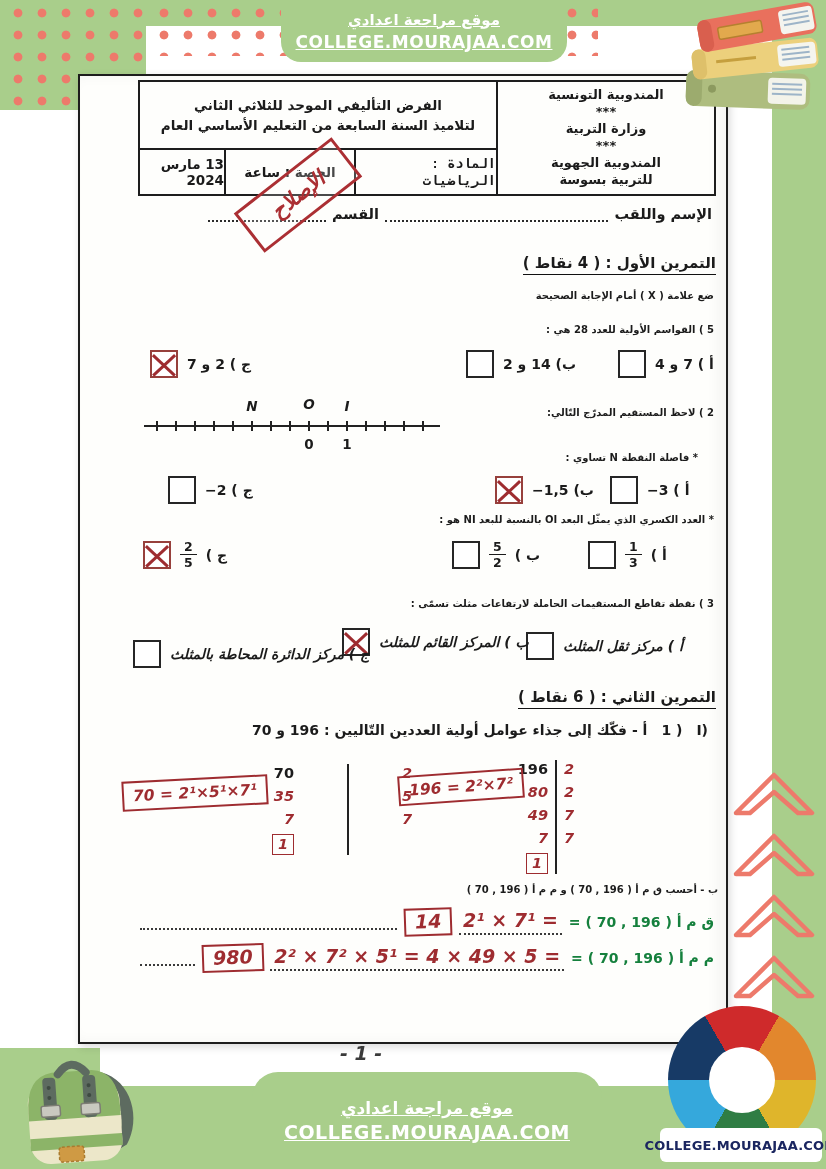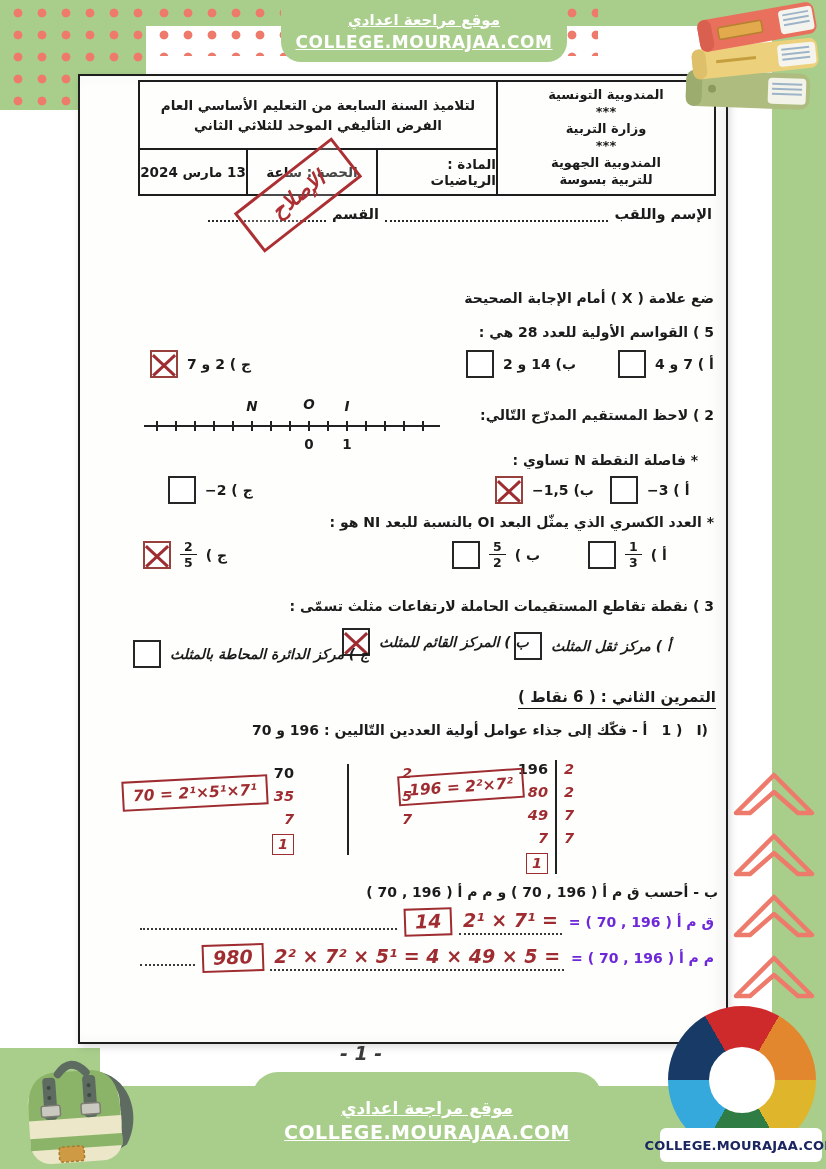--- a/index.html
+++ b/index.html
@@ -33,46 +33,46 @@
   #chevrons{left:729px;top:766px;width:90px;height:252px;z-index:2;}
   #backpack{left:8px;top:1046px;width:138px;height:123px;}
   .donut{position:absolute;left:668px;top:1006px;width:148px;height:148px;border-radius:50%;z-index:4;
     background:conic-gradient(from -30deg,#cf2a2b 0 60deg,#e2872d 0 120deg,#dfb52b 0 180deg,#2f7d44 0 240deg,#35a8dc 0 300deg,#173a66 0 360deg);}
   .donut::after{content:"";position:absolute;inset:41px;background:#fff;border-radius:50%;}
   .badge{position:absolute;left:660px;top:1128px;width:162px;height:34px;background:#fff;border-radius:6px;display:flex;align-items:center;justify-content:center;z-index:5;font-weight:700;font-size:13px;color:#1b2660;letter-spacing:.2px;}
 
   
   .doc{position:absolute;left:78px;top:74px;width:646px;height:966px;background:#fefefc;border:2.5px solid #1d1d1d;direction:rtl;color:#1b1b1b;z-index:2;
        box-shadow:inset -8px 0 14px rgba(0,0,0,.045),2px 3px 8px rgba(0,0,0,.15);}
-  .print{color:#6d28d9;}
+  .print{color:#15803d;}
   .hand{color:#9e2c30;font-style:italic;font-weight:700;}
 
   
   .htable{position:absolute;right:10px;top:4px;width:574px;height:112px;display:flex;direction:rtl;border:2px solid #1d1d1d;font-weight:700;}
   .auth{width:216px;border-left:2px solid #1d1d1d;display:flex;flex-direction:column;justify-content:center;text-align:center;font-size:13px;line-height:1.3;}
   .tleft{flex:1;display:flex;flex-direction:column;}
   .ttitle{height:66px;border-bottom:2px solid #1d1d1d;display:flex;flex-direction:column;justify-content:center;text-align:center;font-size:13.5px;line-height:1.5;}
   .trow{flex:1;display:flex;direction:rtl;}
   .tcell{display:flex;align-items:center;justify-content:center;font-size:13.5px;}
-  .c-subject{width:118px;}
+  .c-subject{width:140px;font-family:Liberation Mono, monospace;}
   .c-session{width:128px;border-right:2px solid #1d1d1d;border-left:2px solid #1d1d1d;}
   .c-date{flex:1;}
 
   
   .nameline{position:absolute;top:130px;right:14px;left:128px;display:flex;direction:rtl;align-items:flex-end;font-weight:700;font-size:14.5px;}
   .dotfill{border-bottom:2px dotted #2a2a2a;height:12px;}
   .df-long{flex:1;margin:0 6px;}
   .df-short{flex:0 0 118px;margin-right:6px;}
   .stamp{position:absolute;left:156px;top:94px;width:118px;height:44px;border:3px solid #ab2f33;color:#ab2f33;transform:rotate(-38deg);display:flex;align-items:center;justify-content:center;font-size:21px;font-weight:700;font-style:italic;z-index:4;background:rgba(255,255,255,.2);}
 
   
   .ex-title{position:absolute;font-weight:700;font-size:15px;border-bottom:1.7px solid #111;padding-bottom:2px;}
   #ex1-title{right:10px;top:178px;}
   #ex2-title{right:10px;top:612px;}
-  .qtext{position:absolute;font-size:14px;font-weight:600;}
+  .qtext{position:absolute;font-size:10px;font-weight:600;}
   #instruction{right:12px;top:214px;}
   #q1-text{right:12px;top:248px;}
   #q2-text{right:12px;top:331px;}
   #sub1-text{right:28px;top:376px;}
   #sub2-text{right:12px;top:438px;}
   #q3-text{right:12px;top:522px;}
   #q1b-text{right:8px;top:808px;}
 
   
   .opt{position:absolute;display:flex;align-items:center;gap:9px;font-size:14px;font-weight:600;}
@@ -80,21 +80,21 @@
   .cb.redbox{border-color:#97403c;}
   .cb.checked::before,.cb.checked::after{content:"";position:absolute;left:-3px;right:-3px;top:50%;height:2.6px;background:#9e2c30;}
   .cb.checked::before{transform:rotate(43deg);}
   .cb.checked::after{transform:rotate(-43deg);}
   .frac{display:inline-flex;flex-direction:column;align-items:center;line-height:1.05;font-size:12.5px;font-weight:700;}
   .frac .fnum{border-bottom:1.6px solid #1b1b1b;padding:0 4px 1px;}
   .frac .fden{padding-top:1px;}
   #o-q1a{left:538px;top:274px;} #o-q1b{left:386px;top:274px;} #o-q1c{left:70px;top:274px;}
   #o-s1a{left:530px;top:400px;} #o-s1b{left:415px;top:400px;} #o-s1c{left:70px;top:400px;margin-left:18px;}
   #o-s2a{left:508px;top:464px;} #o-s2b{left:372px;top:464px;} #o-s2c{left:63px;top:464px;}
-  #o-q3a{left:434px;top:556px;} #o-q3b{left:262px;top:552px;} #o-q3c{left:53px;top:564px;}
+  #o-q3a{left:446px;top:556px;} #o-q3b{left:262px;top:552px;} #o-q3c{left:53px;top:564px;}
   #o-q3a,#o-q3b,#o-q3c{font-size:14px;font-style:italic;}
 
   
   .numline{position:absolute;left:62px;top:320px;width:300px;height:58px;direction:ltr;}
   .numline svg{position:absolute;left:0;top:22px;}
   .nl-lab{position:absolute;width:16px;text-align:center;font-size:13.5px;font-style:italic;font-weight:600;}
   .nl-num{position:absolute;width:14px;text-align:center;font-size:13.5px;font-weight:700;}
   #nl-N{left:102px;top:2px;} #nl-O{left:159px;top:0px;} #nl-I{left:197px;top:2px;}
   #nl-0{left:160px;top:40px;} #nl-1{left:198px;top:40px;}
 
@@ -202,39 +202,40 @@
       <div class="auth">
         <div>المندوبية التونسية</div>
         <div>***</div>
         <div>وزارة التربية</div>
         <div>***</div>
         <div>المندوبية الجهوية</div>
         <div>للتربية بسوسة</div>
       </div>
       <div class="tleft">
         <div class="ttitle">
+          <div>الفرض التأليفي الموحد للثلاثي الثاني</div>
           <div>لتلاميذ السنة السابعة من التعليم الأساسي العام</div>
-          <div>الفرض التأليفي الموحد للثلاثي الثاني</div>
         </div>
         <div class="trow">
           <div class="tcell c-subject">المادة : الرياضيات</div>
           <div class="tcell c-session">الحصة : ساعة</div>
           <div class="tcell c-date">13 مارس 2024</div>
         </div>
       </div>
     </div>
 
     <div class="nameline">
       <span>الإسم واللقب</span>
       <span class="dotfill df-long"></span>
       <span>القسم</span>
       <span class="dotfill df-short"></span>
     </div>
     <div class="stamp">الإصلاح</div>
 
+    <div class="ex-title" id="ex1-title">التمرين الأول : ( 4 نقاط )</div>
     <div class="qtext" id="instruction">ضع علامة ( X ) أمام الإجابة الصحيحة</div>
 
     <div class="qtext" id="q1-text">5 ) القواسم الأولية للعدد 28 هي :</div>
     <div class="opt" id="o-q1a" dir="ltr">
       <span class="cb"></span>
       <span dir="rtl">أ ) 7 و 4</span>
     </div>
     <div class="opt" id="o-q1b" dir="ltr">
       <span class="cb"></span>
       <span dir="rtl">ب) 14 و 2</span>

